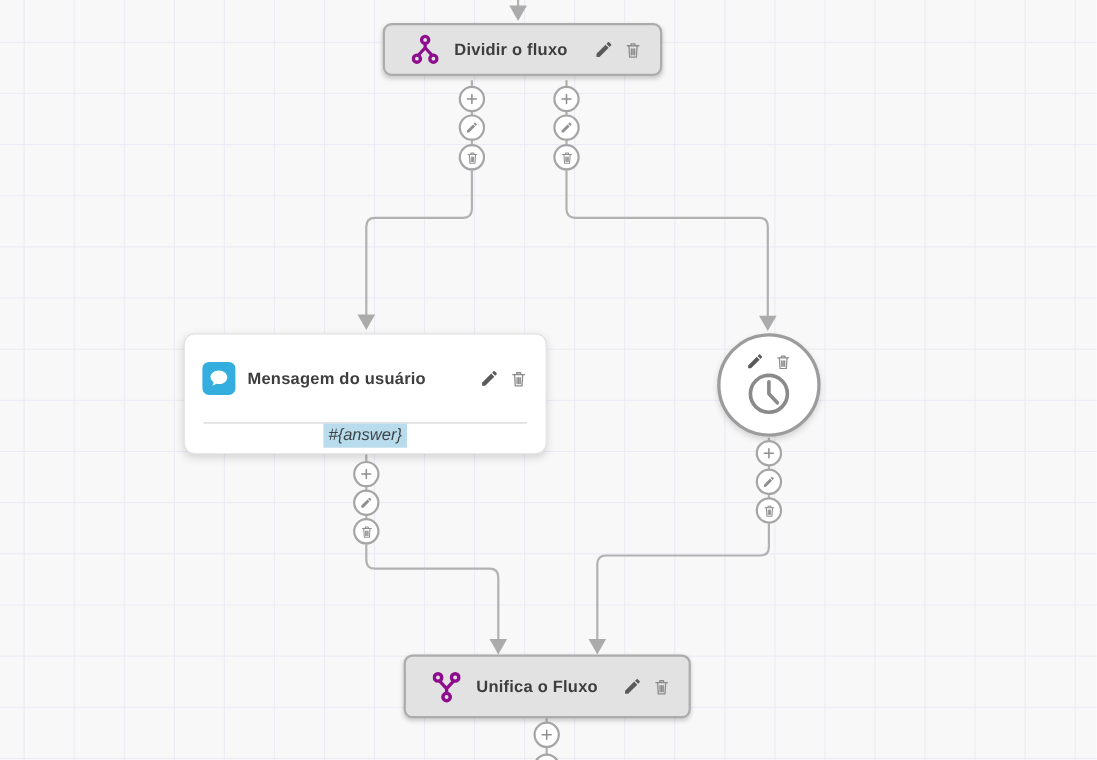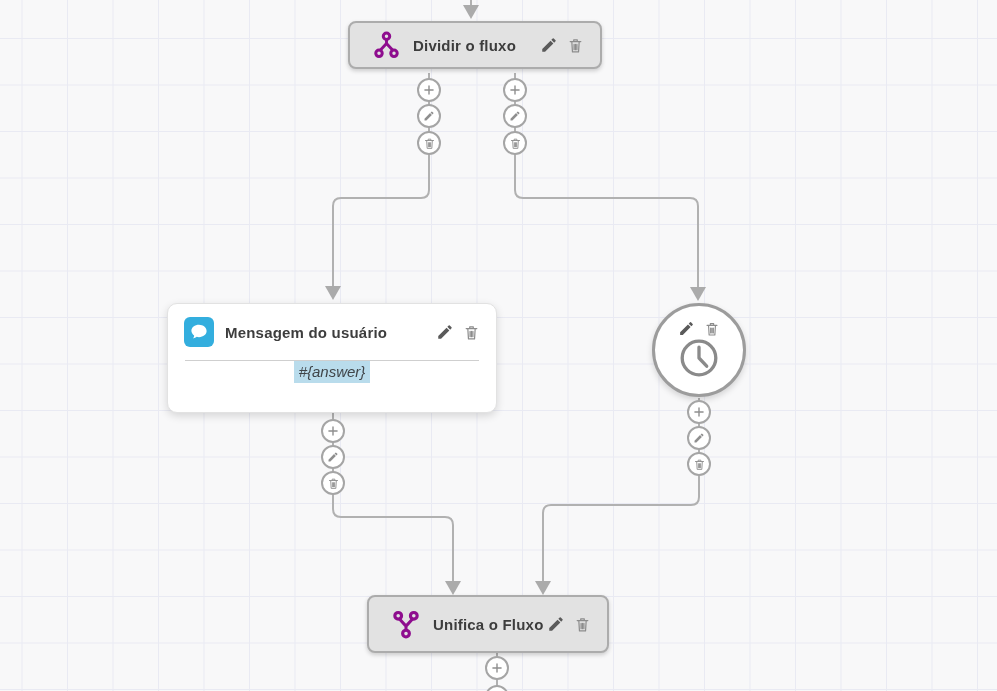--- a/index.html
+++ b/index.html
@@ -28,21 +28,21 @@
   .pill-title{margin-left:14px;}
   .hdr-controls{margin-left:auto;display:flex;align-items:center;gap:9px;}
   .hbtn{display:flex;align-items:center;justify-content:center;background:none;border:none;padding:0;cursor:pointer;}
 
   
   .node-card{
     position:absolute;box-sizing:border-box;background:#fff;
     border:1px solid #e2e2e2;border-radius:10px;
     box-shadow:0 3px 8px rgba(0,0,0,.14);
   }
-  .card-header{display:flex;align-items:center;height:56px;padding:0 16px;}
+  .card-header{display:flex;align-items:center;height:56px;padding:12px 16px;}
   .card-title{margin-left:11px;}
   .card-divider{height:1px;background:#cfcfcf;margin:0 17px;}
   .card-body{display:flex;align-items:flex-start;justify-content:center;height:52px;}
   .var-chip{font-style:italic;font-size:15px;color:#3f4448;background:#b9dcec;padding:1px 5px;line-height:20px;}
 
   .chat-icon-box{
     width:30px;height:30px;border-radius:6px;background:#33aede;flex:0 0 auto;
     display:flex;align-items:center;justify-content:center;
   }
 
@@ -292,21 +292,21 @@
       </span>
   </button>
   <button class="cbtn" style="left:687px;top:452px;">
     <span>
         <svg class="ic ic-btn" width="13" height="13">
           <use href="#i-trash"></use>
         </svg>
       </span>
   </button>
 
-  <div class="node-pill" style="left:367px;top:595px;width:242px;height:58px;">
+  <div class="node-pill" style="left:367px;top:595px;width:261px;height:58px;">
     <span>
       <svg class="ic ic-purple" width="26" height="29">
           <use href="#i-merge"></use>
         </svg>
     </span>
     <span class="node-title pill-title">Unifica o Fluxo</span>
     <span class="hdr-controls">
       <button class="hbtn">
         <span>
             <svg class="ic ic-dark" width="18" height="18">

